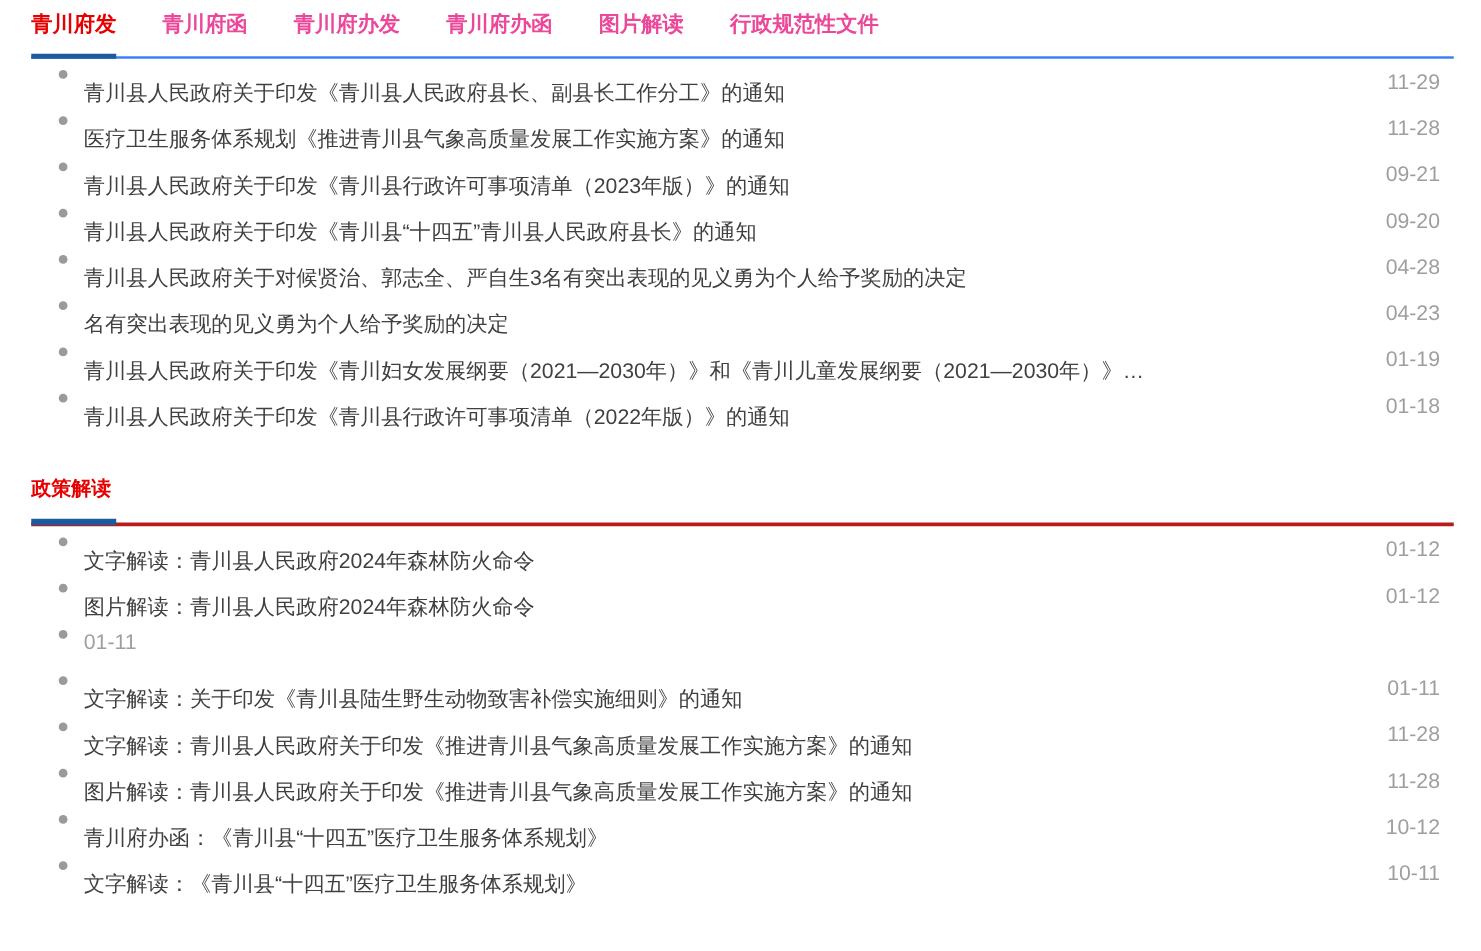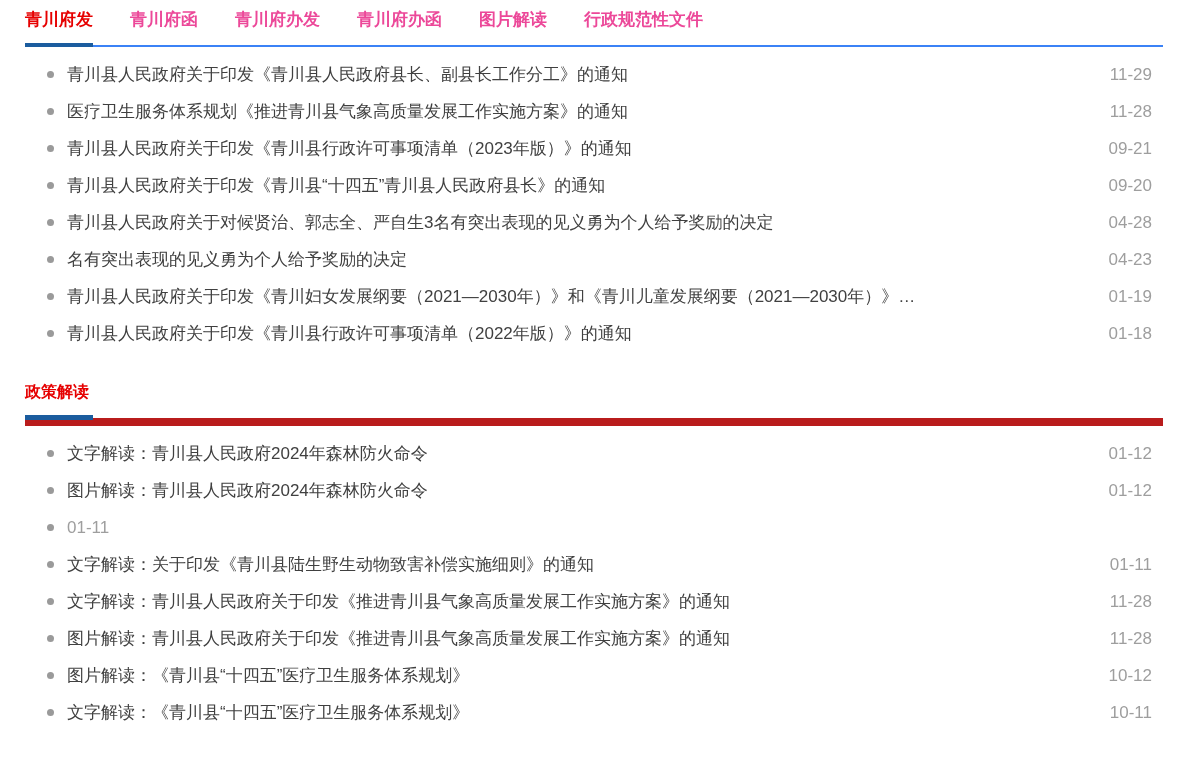--- a/index.html
+++ b/index.html
@@ -39,21 +39,20 @@
     right: 0;
     bottom: -2px;
     height: 4px;
     background: #1b5c9e;
   }
 
   
   .doc-list { margin-top: 9px; }
   .doc-row {
     display: flex;
-    align-items: center;
     height: 37px;
     cursor: pointer;
   }
   .bullet {
     flex: 0 0 auto;
     width: 7px;
     height: 7px;
     border-radius: 50%;
     background: #9a9a9a;
     margin-left: 22px;
@@ -72,21 +71,21 @@
     flex: 0 0 auto;
     font-size: 17px;
     color: #9e9e9e;
     padding-right: 11px;
   }
 
   
   .section-header {
     position: relative;
     margin-top: 31px;
-    border-bottom: 8px solid #b91c1c;
+    border-bottom: 3px solid #b91c1c;
     padding-bottom: 17px;
   }
   .section-title {
     font-size: 16px;
     font-weight: bold;
     color: #e60000;
     line-height: 18px;
   }
   .section-header::after {
     content: "";
@@ -217,21 +216,21 @@
       </div>
 
       <div class="doc-row">
         <span class="bullet"></span>
         <span class="doc-title">图片解读：青川县人民政府关于印发《推进青川县气象高质量发展工作实施方案》的通知</span>
         <span class="doc-date">11-28</span>
       </div>
 
       <div class="doc-row">
         <span class="bullet"></span>
-        <span class="doc-title">图片解读：《青川县“十四五”医疗卫生服务体系规划》</span>
+        <span class="doc-title">青川府办函：《青川县“十四五”医疗卫生服务体系规划》</span>
         <span class="doc-date">10-12</span>
       </div>
 
       <div class="doc-row">
         <span class="bullet"></span>
         <span class="doc-title">文字解读：《青川县“十四五”医疗卫生服务体系规划》</span>
         <span class="doc-date">10-11</span>
       </div>
     </div>
 

